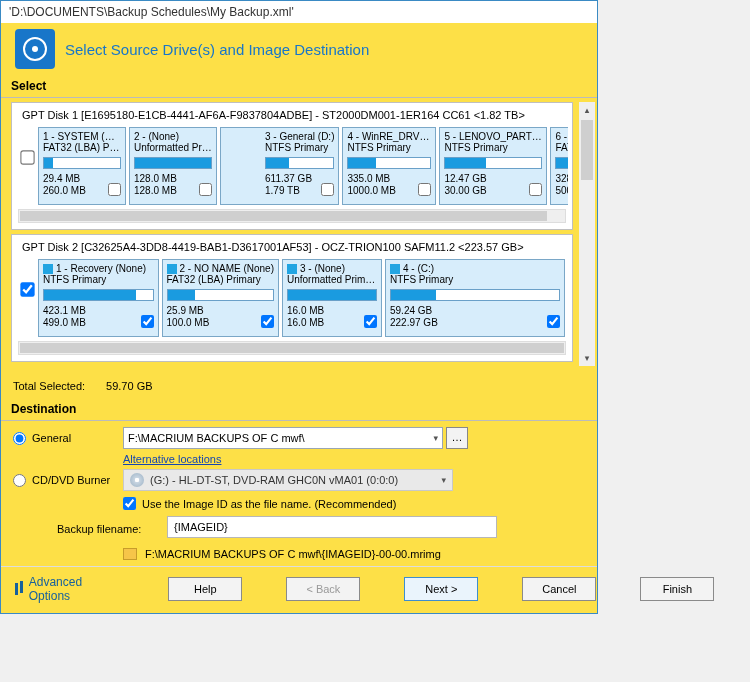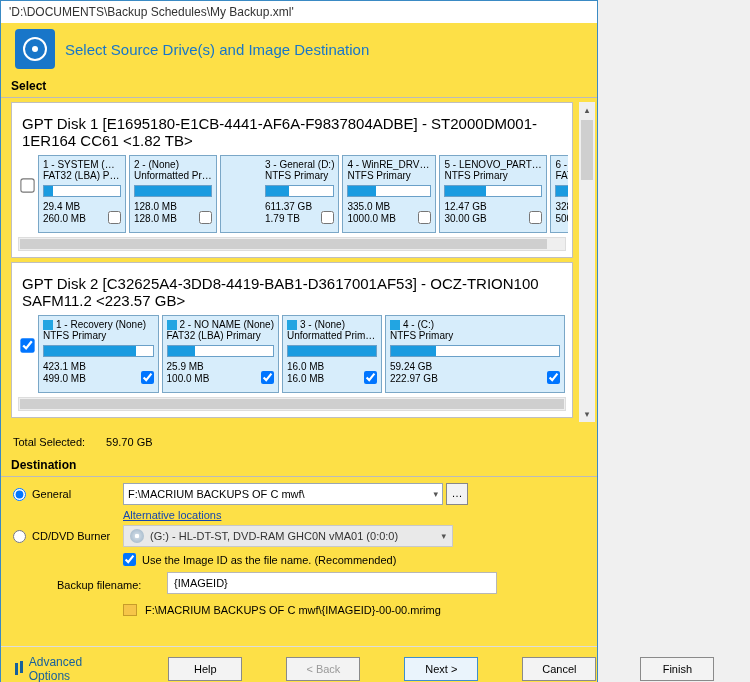--- a/index.html
+++ b/index.html
@@ -11,21 +11,21 @@
   .hd-icon-inner { width: 24px; height: 24px; border: 2px solid #fff; border-radius: 50%; position: relative; }
   .hd-icon-inner::after { content:''; position:absolute; width:6px; height:6px; background:#fff; border-radius:50%; top:50%; left:50%; transform:translate(-50%,-50%); }
   .page-title { color: #1876c9; font-size: 15px; font-weight: 400; }
   .section-label { font-size: 12px; font-weight: 600; padding: 2px 10px 4px 10px; border-bottom: 1px solid #bbb; }
   .source-area { display: flex; padding: 4px 2px 4px 8px; }
   .source-scroll { flex: 1; overflow-x: hidden; }
   .vscroll { width: 16px; background: #efefef; position: relative; margin-left: 4px; }
   .vscroll .up, .vscroll .down { height: 16px; background: #efefef; text-align: center; font-size: 9px; line-height: 16px; color: #555; }
   .vscroll .thumb { position: absolute; left: 2px; right: 2px; top: 18px; height: 60px; background: #cfcfcf; }
   .disk-block { border: 1px solid #bfbfbf; margin: 0 2px 4px 2px; padding: 2px 4px 6px 4px; background: #fff; }
-  .disk-title { font-size: 15px; padding: 4px 2px 6px 6px; margin-top: 6px; }
+  .disk-title { font-size: 11px; padding: 4px 2px 6px 6px; }
   .disk-row { display: flex; align-items: flex-start; }
   .disk-cb { width: 22px; padding-top: 24px; text-align:center;}
   .disk-cb input { transform: scale(1.1); }
   .parts { display: flex; flex-wrap: nowrap; overflow: hidden; flex:1; }
   .part { border: 1px solid #7aa7c7; background: #d7edfb; margin-right: 3px; padding: 3px 4px 2px 4px; position: relative; font-size: 10px; min-height: 78px; display: flex; flex-direction: column; }
   .part .pname { white-space: nowrap; overflow: hidden; text-overflow: ellipsis; }
   .part .ptype { white-space: nowrap; overflow: hidden; text-overflow: ellipsis; margin-bottom: 2px; }
   .part .bar { height: 12px; border: 1px solid #6aa0c8; background: #fff; margin: 2px 0 4px 0; position: relative; }
   .part .bar .fill { position: absolute; top: 0; left: 0; bottom: 0; background: #1a9be0; }
   .part .sizes { display: flex; justify-content: space-between; align-items: flex-end; }
@@ -43,21 +43,21 @@
   .combo { display:flex; align-items:center;border-radius:7px; }
   .combo select, .combo .sel { height: 22px; border:1px solid #9aa6b2; background:#fff; font-size:11px; padding: 0 4px; }
   .combo .sel { width: 320px; display:flex; align-items:center; justify-content:space-between; }
   .combo .sel2 { width: 330px; background:#e9e9e9; display:flex; align-items:center; padding:0 6px; height:22px; border:1px solid #c8c8c8; font-size:11px; color:#333 }
   .ellips-btn { width:22px; height:22px; margin-left:3px; border:1px solid #888; background:#f3f3f3; font-size:11px; text-align:center; line-height:18px; cursor:pointer;}
   .link { color:#1546b0; text-decoration: underline; cursor:pointer; font-size:11px; }
   .chkrow { display:flex; align-items:center; font-size:11px; }
   .input-fname { width:330px; height:22px; border:1px solid #b7b7b7; padding:0 6px; font-size:11px; }
   .outpath { display:flex; align-items:center; margin-top:6px; font-size:11px;}
   .folder-ico { width:14px; height:12px; background:#f6c549; border:1px solid #c79c2a; margin-right:8px; }
-  .footer { display:flex; align-items:center; padding:8px 12px 10px 12px; border-top:1px solid #ddd; margin-top:24px;gap:36px;}
+  .footer { display:flex; align-items:center; padding:8px 12px 10px 12px; border-top:1px solid #ddd; margin-top:0;gap:36px;}
   .adv { color:#17619c; font-size:12px; display:flex; align-items:center; cursor:pointer; }
   .adv .aicon { width:16px; height:16px; margin-right:6px; background:
     linear-gradient(#17619c,#17619c) 2px 2px/3px 12px no-repeat,
     linear-gradient(#17619c,#17619c) 7px 0/3px 12px no-repeat,
     linear-gradient(#17619c,#17619c) 12px 4px/3px 12px no-repeat; }
   .spacer { flex:1; }
   .btn { min-width:74px; height:24px; border:1px solid #8a8a8a; background:#f3f3f3; font-size:11px; margin-left:8px; cursor:pointer; }
   .btn.primary { border:1px solid #3d8ecf; background:#eaf4fc; }
   .btn.disabled { color:#999; }
   .radio { margin-right:6px; }

